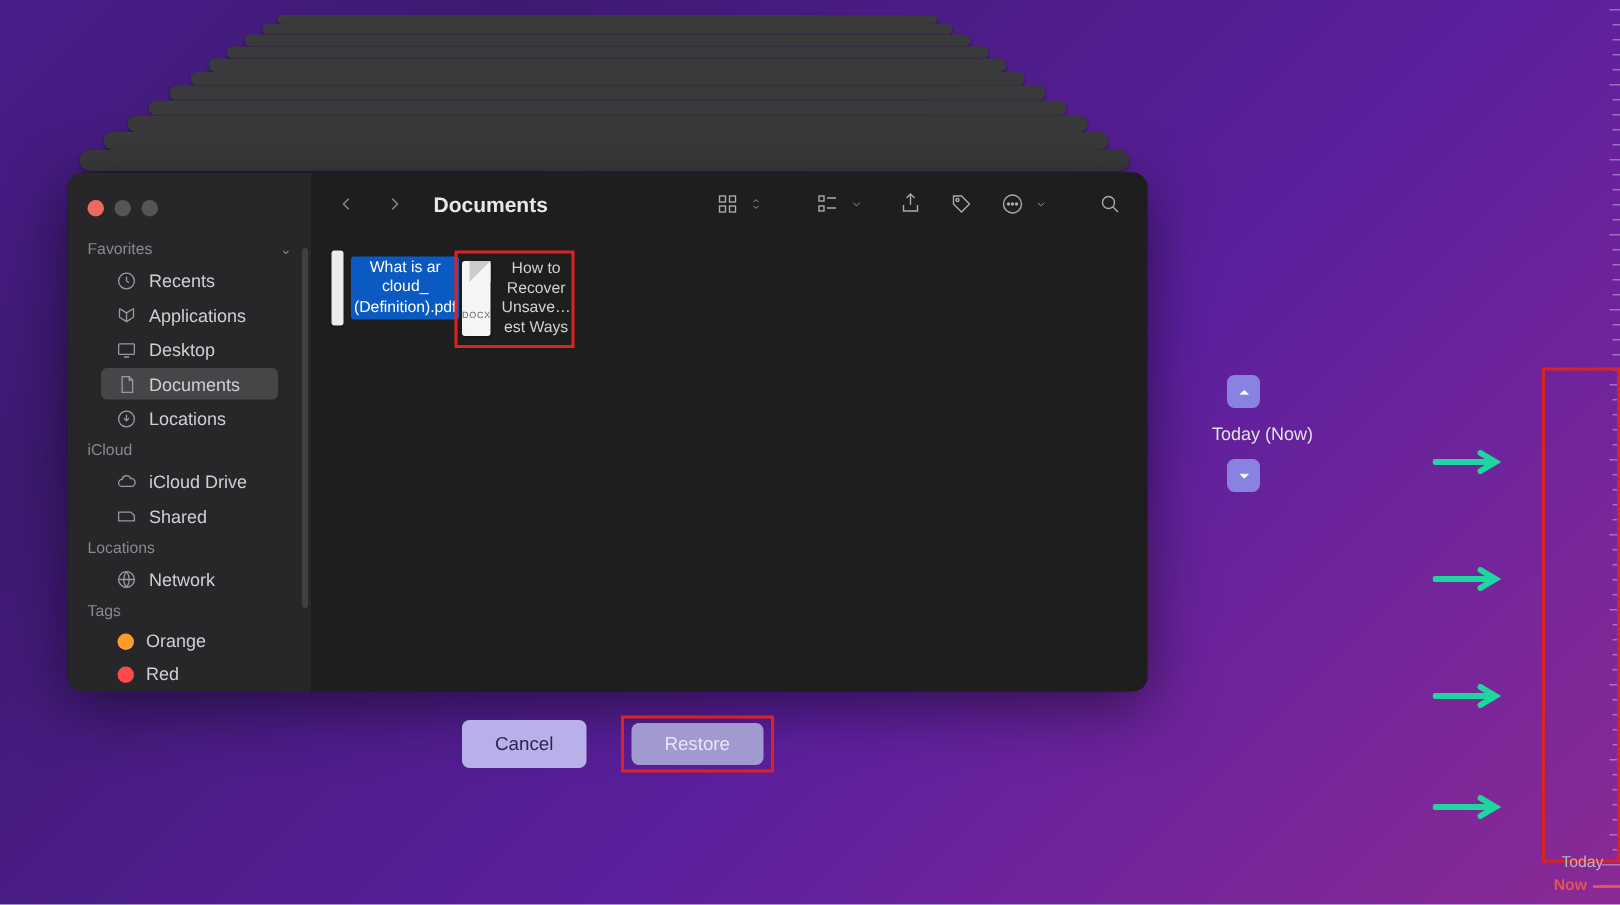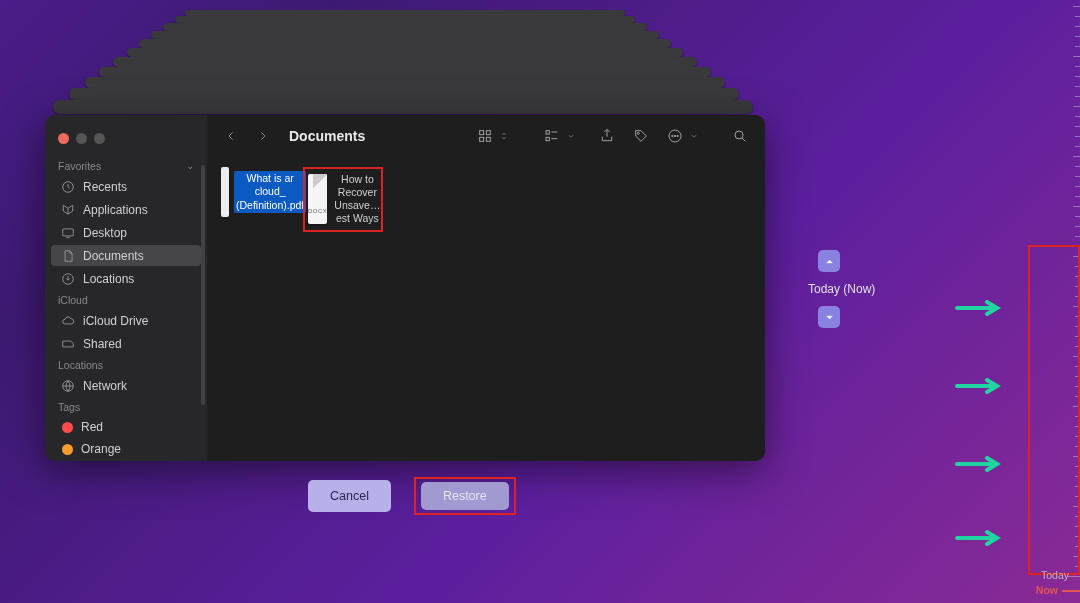--- a/index.html
+++ b/index.html
@@ -5,21 +5,21 @@
 * { margin:0; padding:0; box-sizing:border-box; font-family:-apple-system,BlinkMacSystemFont,"Segoe UI",sans-serif; -webkit-font-smoothing:antialiased; }
 body { width:1080px; height:603px; overflow:hidden; background:linear-gradient(135deg,#4a1d8a 0%,#3d1a72 20%,#5c1f9e 60%,#8a2a95 100%); position:relative; }
 .stack { position:absolute; left:45px; top:10px; }
 .stack-layer { position:absolute; background:#3a3a3c; border-radius:8px; box-shadow:0 1px 2px rgba(0,0,0,0.4); }
 .finder { position:absolute; left:45px; top:115px; width:720px; height:346px; background:#1e1e1e; border-radius:10px; display:flex; overflow:hidden; box-shadow:0 10px 40px rgba(0,0,0,0.5); }
 .sidebar { width:162px; background:rgba(40,40,42,0.92); padding:8px 0 8px 0; display:flex; flex-direction:column; overflow-y:auto; position:relative; }
 .traffic { display:flex; gap:7px; padding:10px 0 12px 13px; }
 .dot { width:11px; height:11px; border-radius:50%; }
 .section-label { font-size:10.5px; color:#8a8a8e; padding:4px 13px 3px; display:flex; justify-content:space-between; align-items:center; }
 .chev { font-size:9px; color:#8a8a8e; }
-.side-item { display:flex; align-items:center; gap:8px; font-size:12px; color:#d0d0d4; padding:3px 9px; margin:1px 6px; border-radius:4px; cursor:pointer; }
+.side-item { display:flex; align-items:center; gap:8px; font-size:12px; color:#d0d0d4; padding:3px 9px; margin:1px 22px; border-radius:4px; cursor:pointer; }
 .side-item.active { background:#464648; }
 .side-ico { width:15px; height:15px; display:flex; align-items:center; justify-content:center; flex-shrink:0; }
 .side-ico svg { width:14px; height:14px; stroke:#9a9a9e; fill:none; stroke-width:1.5; }
 .tag-dot { width:11px; height:11px; border-radius:50%; margin-left:2px; }
 .main { flex:1; background:#1e1e1e; display:flex; flex-direction:column; }
 .toolbar { height:42px; display:flex; align-items:center; padding:0 14px; gap:12px; }
 .nav-btn { width:20px; height:20px; display:flex; align-items:center; justify-content:center; }
 .nav-btn svg { width:12px; height:12px; stroke:#888; fill:none; stroke-width:2; }
 .title { color:#e8e8ea; font-size:14px; font-weight:600; margin-left:4px; }
 .spacer { flex:1; }
@@ -160,26 +160,26 @@
             <path d="M3 12h18M12 3a14 14 0 010 18M12 3a14 14 0 000 18"></path>
           </svg>
         </span>
       <span>Network</span>
     </div>
 
     <div class="section-label">
         <span>Tags</span>
       </div>
     <div class="side-item">
+      <span class="tag-dot" style="background:#ff9a2e"></span>
+      <span>Orange</span>
+    </div>
+    <div class="side-item">
       <span class="tag-dot" style="background:#ff4a4a"></span>
       <span>Red</span>
-    </div>
-    <div class="side-item">
-      <span class="tag-dot" style="background:#ff9a2e"></span>
-      <span>Orange</span>
     </div>
     <div class="scroll-hint"></div>
   </div>
 
   <div class="main">
     <div class="toolbar">
       <div class="nav-btn">
           <svg viewBox="0 0 24 24">
             <path d="M15 5l-7 7 7 7"></path>
           </svg>

